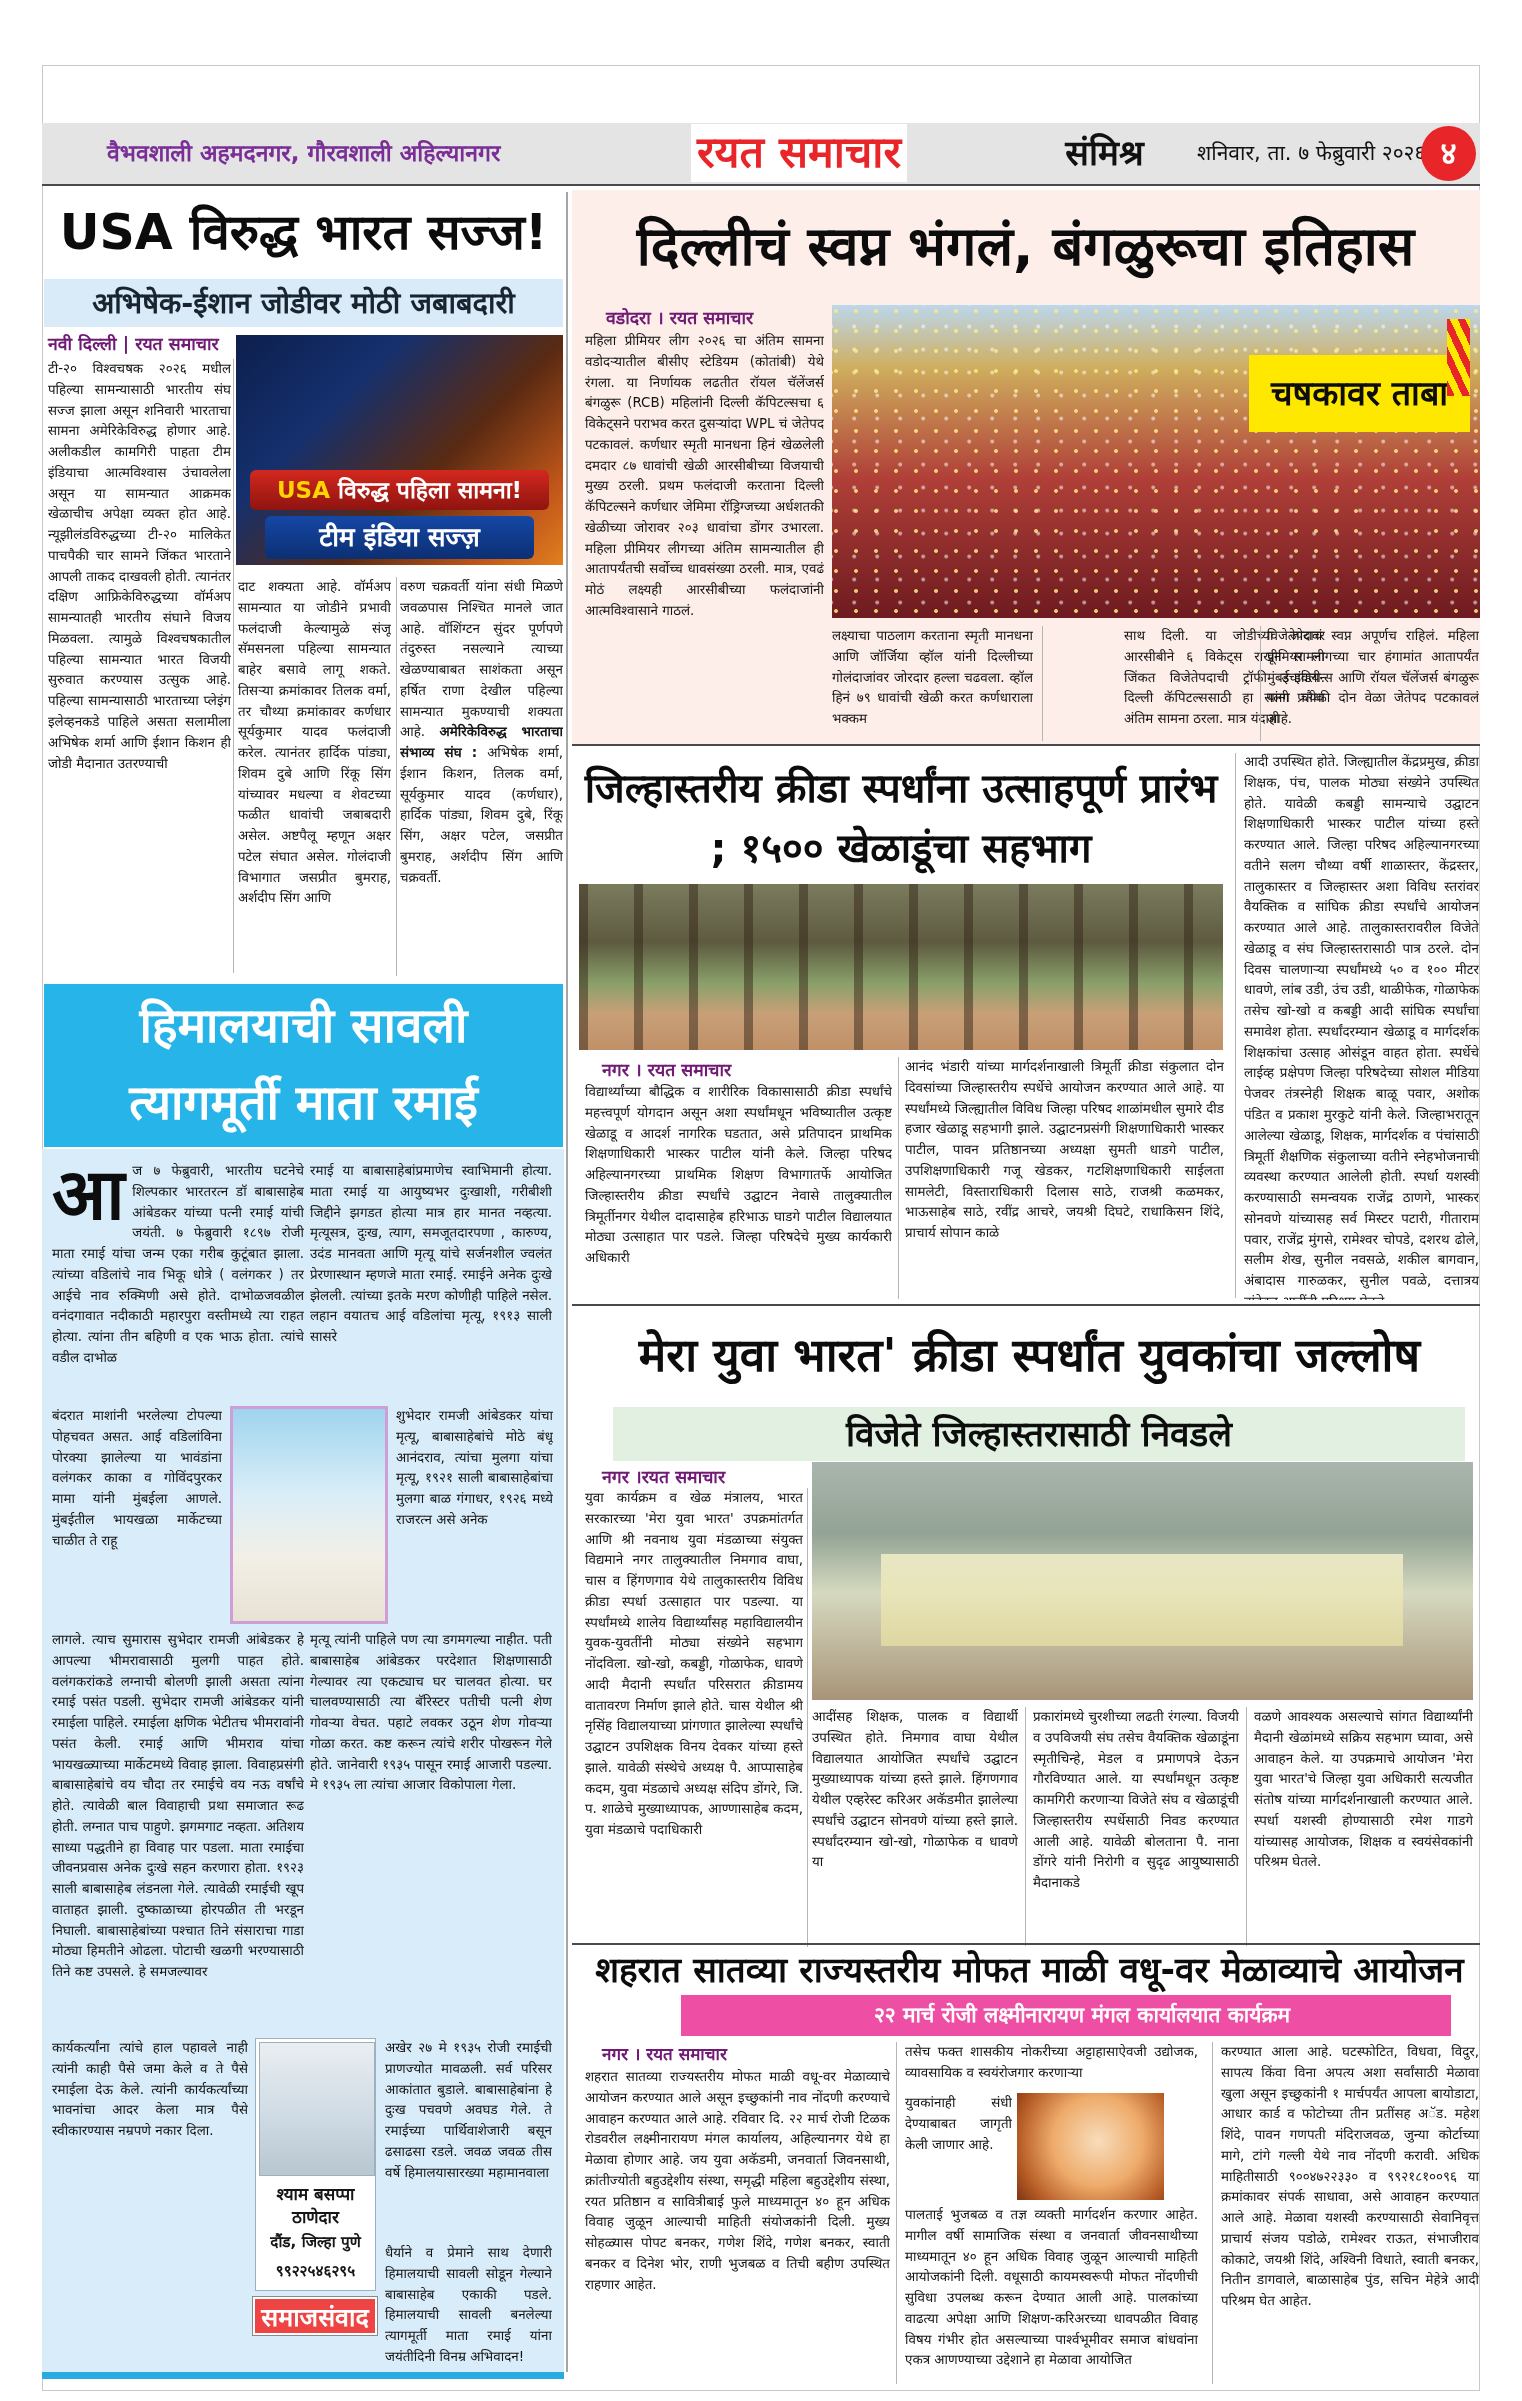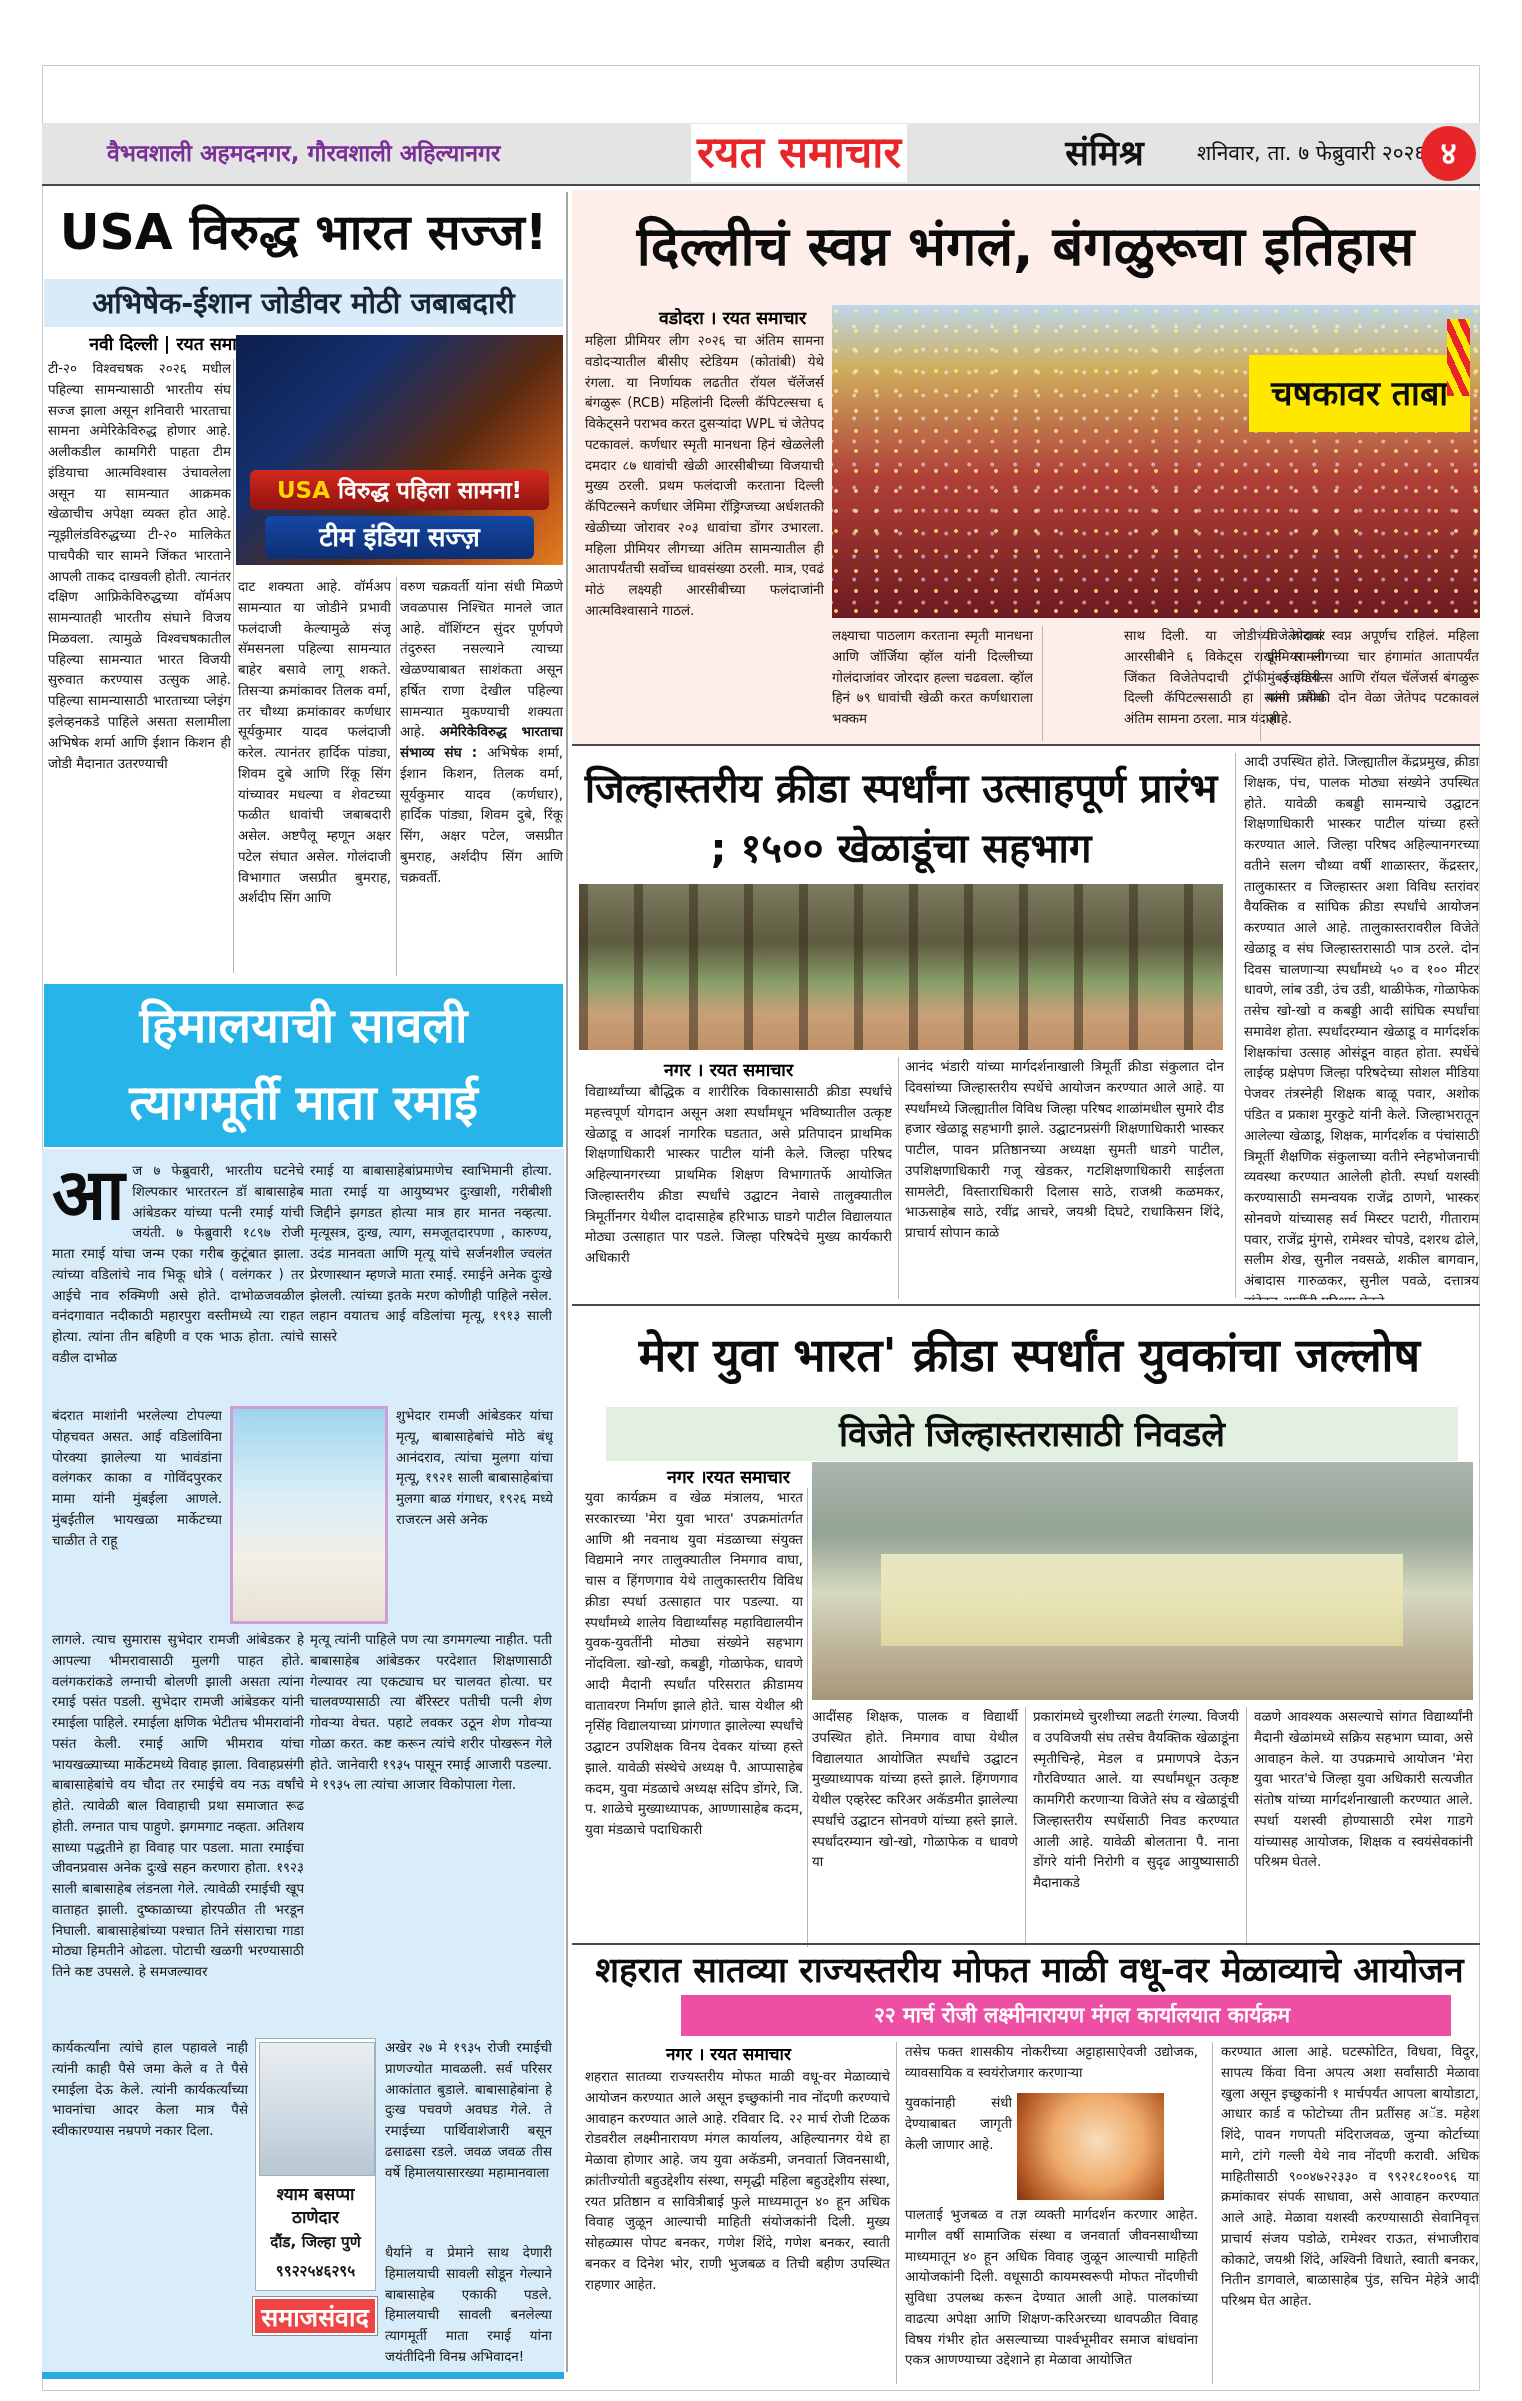--- a/index.html
+++ b/index.html
@@ -1,21 +1,21 @@
 <!DOCTYPE html>
 <html style="font-size:12.3px"><head>
 <meta charset="utf-8">
 <style>
   html,body{margin:0;padding:0;background:#ffffff;}
   #page{position:relative;width:1522px;height:2401px;background:#ffffff;
         font-family:"DejaVu Sans","Liberation Sans",sans-serif;color:#161616;overflow:hidden;}
   .abs{position:absolute;box-sizing:border-box;}
   .frame{border:0.8px solid #c9c9c9;}
   .jt{font-size:13.4px;line-height:1.55;text-align:justify;overflow:hidden;color:#151515;}
-  .byline{font-weight:bold;font-size:17.6px;color:#000000;text-align:center;}
+  .byline{font-weight:bold;font-size:17.6px;color:#701a75;}
   .center{text-align:center;}
   .headline{font-weight:bold;color:#0c0c0c;}
   .hline{background:#4a4a4a;}
   .vline{background:#a5a5a5;}
   .colrule{background:#b5b5b5;}
   
   .hdrband{background:#e4e4e4;}
   .tagline{color:#7a2f96;font-weight:bold;font-size:23px;line-height:61px;}
   .masthead-box{background:#ffffff;}
   .masthead{color:#e8262a;font-weight:bold;font-size:43px;line-height:57px;}
@@ -24,21 +24,21 @@
   .pagenum{background:#e8262a;border-radius:50%;color:#fff;font-weight:bold;font-size:31px;
            line-height:55px;text-align:center;}
   
   .subhead-blue{background:#d9eaf8;font-weight:bold;font-size:29px;line-height:48px;color:#182430;}
   .himalaya{background:#27b4e8;color:#ffffff;font-weight:bold;font-size:48px;line-height:77px;}
   .ramai-bg{background:#d8ecf9;}
   .dropcap{float:left;font-size:71px;line-height:.82;font-weight:bold;padding:4.6px 7.7px 0 0;color:#0d0d0d;}
   .pinkbg{background:#fdeee9;}
   .badge{background:#ffe800;font-weight:bold;font-size:34px;line-height:77px;color:#0d0d0d;}
   .badge-stripes{background:repeating-linear-gradient(65deg,#e8262a 0 7px,#ffe800 7px 14px);}
-  .greenband{background:#e2f0e2;font-weight:bold;font-size:35px;line-height:54px;color:#0d0d0d;}
+  .greenband{background:#e2f0e2;font-weight:bold;font-size:35px;line-height:54px;color:#0d0d0d;margin-left:7px;}
   .pinkband{background:#ee4ea3;color:#ffffff;font-weight:bold;font-size:21px;line-height:41px;padding-left:32px;}
   .socialtag{background:#ef4444;color:#fff;font-weight:bold;font-size:25px;line-height:37px;
              border:2.3px solid #ffffff;outline:0.8px solid #8a8a8a;text-align:center;}
   .authname{font-weight:bold;font-size:17px;text-align:center;}
   .authsub{font-size:15.3px;text-align:center;font-weight:bold;}
   .bluebar{background:#29aae1;}
   
   .ph-promo{background:linear-gradient(135deg,#0d1f4c 0%,#14306e 30%,#5a2a12 60%,#c2571a 85%,#e08020 100%);}
   .promoband1{background:linear-gradient(180deg,#d3281e,#8f1410);border-radius:6.1px;color:#fff;
               font-weight:bold;font-size:23px;line-height:40px;text-align:center;}

